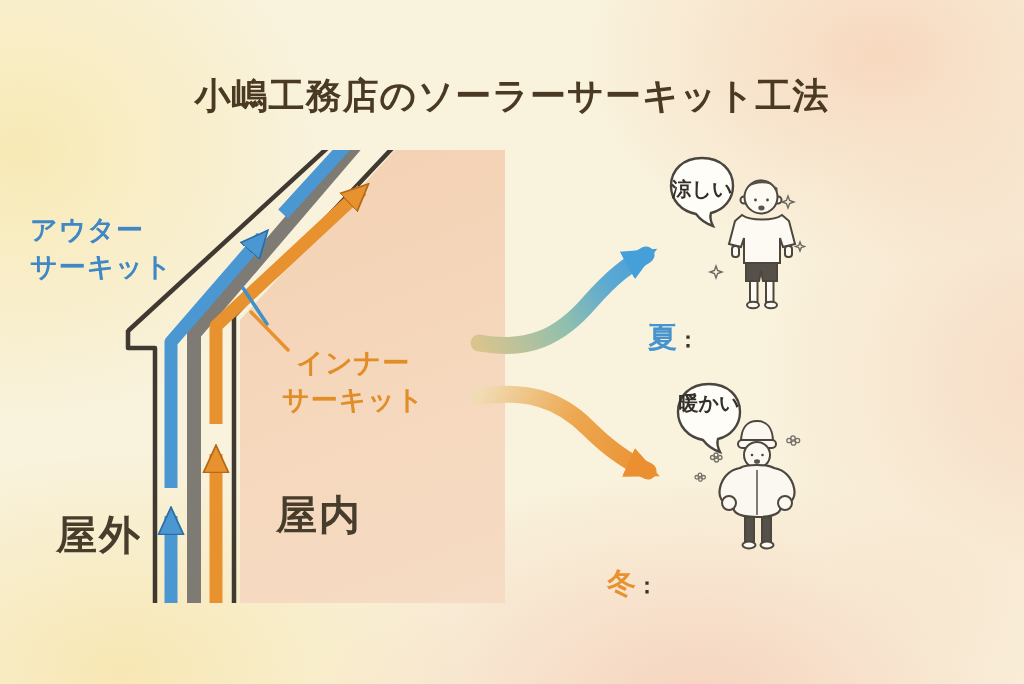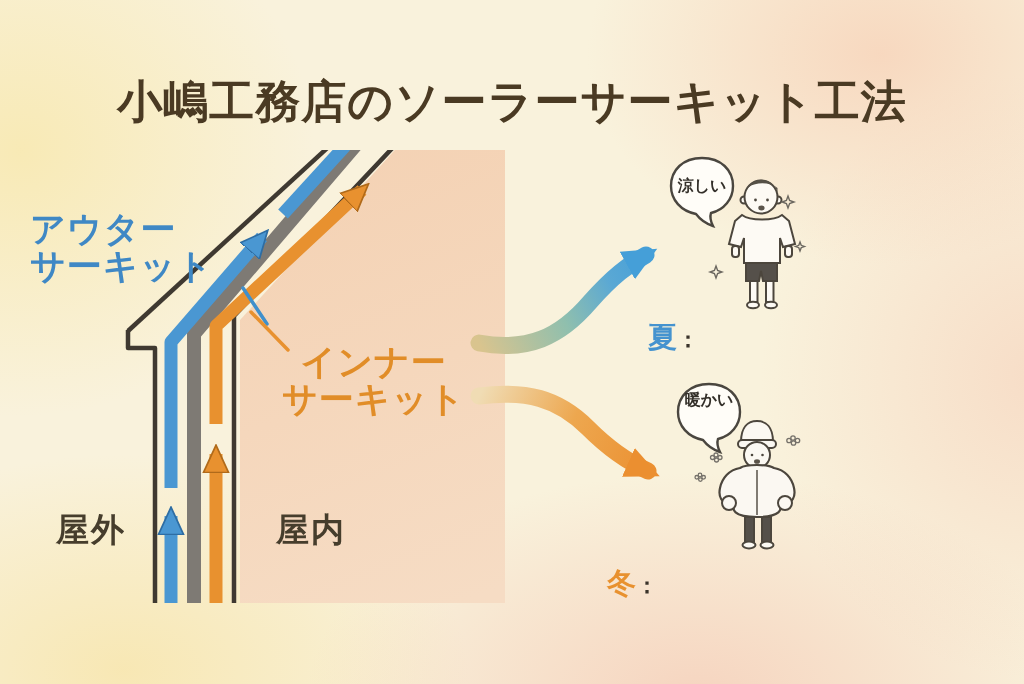--- a/index.html
+++ b/index.html
@@ -13,29 +13,29 @@
       radial-gradient(420px 300px at 86% 8%,  rgba(246,199,172,.60), rgba(246,199,172,0) 70%),
       radial-gradient(380px 420px at 101% 55%, rgba(244,190,168,.40), rgba(244,190,168,0) 72%),
       radial-gradient(520px 300px at 68% 102%, rgba(243,188,168,.55), rgba(243,188,168,0) 75%),
       radial-gradient(420px 380px at 2% 22%,  rgba(247,227,150,.55), rgba(247,227,150,0) 70%),
       radial-gradient(480px 300px at 12% 98%, rgba(246,221,140,.50), rgba(246,221,140,0) 72%),
       #f9f2dc;
   }
   #diagram-svg{position:absolute;left:0;top:0;}
   .title{
     position:absolute;left:0;top:72px;width:1024px;text-align:center;
-    font-size:45px;font-weight:800;color:#4a3a23;letter-spacing:1px;
+    font-size:36px;font-weight:800;color:#4a3a23;letter-spacing:1px;
   }
-  .circuit-label{position:absolute;font-size:35px;font-weight:800;line-height:37px;letter-spacing:1px;}
+  .circuit-label{position:absolute;font-size:27px;font-weight:800;line-height:37px;letter-spacing:1px;}
   .outer-label{left:30px;top:211px;color:#3f88c5;}
   .inner-label{left:282px;top:344px;color:#e18d28;text-align:center;}
-  .zone-label{position:absolute;font-size:33px;font-weight:800;color:#463d2c;letter-spacing:2px;}
+  .zone-label{position:absolute;font-size:41px;font-weight:800;color:#463d2c;letter-spacing:2px;}
   .outdoor{left:56px;top:508px;}
-  .indoor{left:276px;top:508px;}
-  .bubble-text{position:absolute;width:80px;text-align:center;font-size:16px;font-weight:700;color:#332f29;}
+  .indoor{left:276px;top:488px;}
+  .bubble-text{position:absolute;width:80px;text-align:center;font-size:20px;font-weight:700;color:#332f29;}
   .summer-bubble-text{left:662px;top:176px;}
   .winter-bubble-text{left:669px;top:390px;}
   .caption{position:absolute;display:flex;align-items:baseline;font-weight:800;white-space:nowrap;}
   .summer-caption{left:648px;top:318px;}
   .winter-caption{left:607px;top:564px;}
   .season{font-size:29px;}
   .season-summer{color:#4593cf;}
   .season-winter{color:#e8912f;}
   .caption .rest{font-size:22px;color:#3a332a;letter-spacing:.5px;}
 </style>

